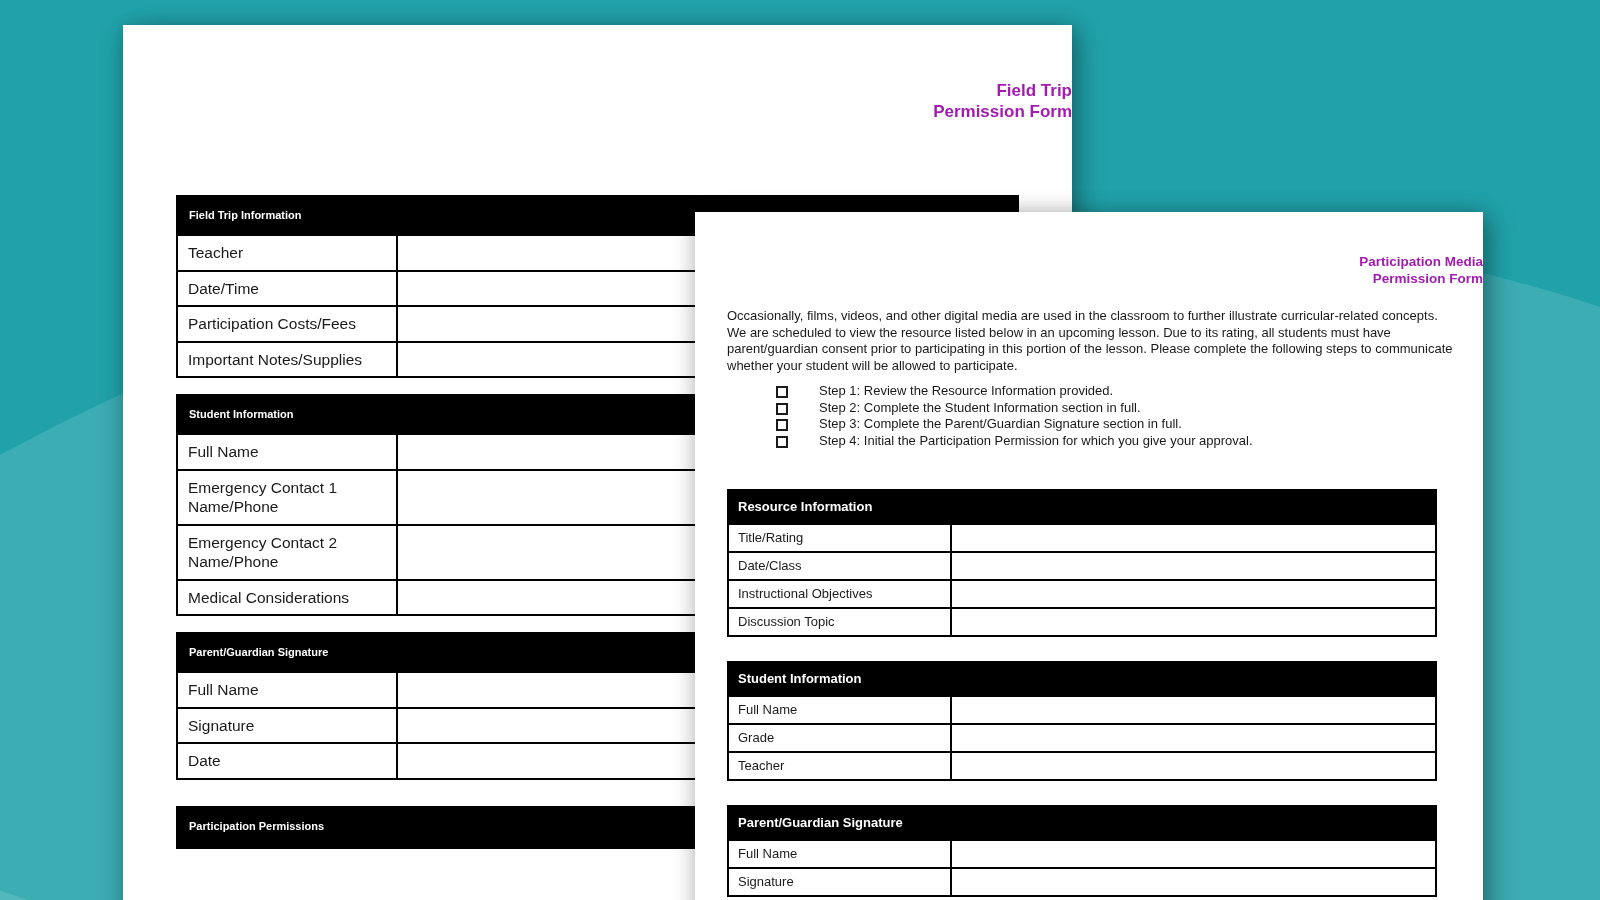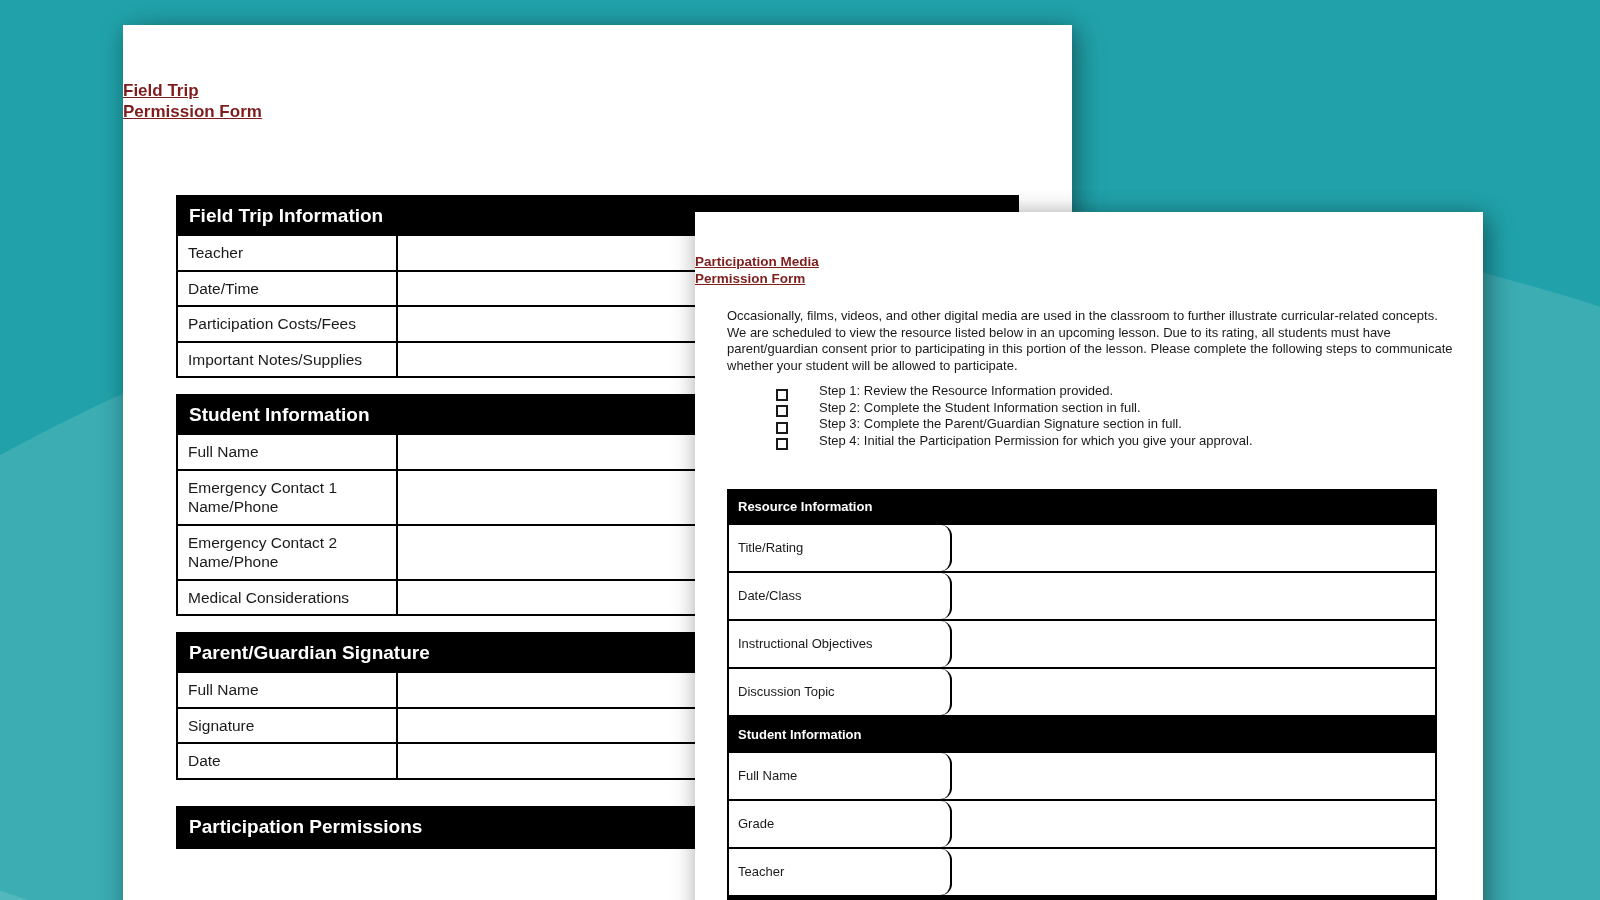--- a/index.html
+++ b/index.html
@@ -11,59 +11,59 @@
   }
   .bg-circle{position:absolute;border-radius:50%;}
   #bg-big{left:-1067px;top:208px;width:4080px;height:4080px;background:#3BADB3;}
   #bg-corner{left:-380px;top:880px;width:600px;height:600px;background:#52B8BD;}
 
   .page{position:absolute;background:#ffffff;
     box-shadow:0 4px 22px rgba(0,0,0,0.30), 14px 0 26px -6px rgba(0,0,0,0.22);}
   #page1{left:123px;top:25px;width:949px;height:1180px;z-index:2;}
   #page2{left:695px;top:212px;width:788px;height:1000px;z-index:3;}
 
-  .doc-title{position:absolute;left:0;width:100%;text-align:left;
-    font-weight:bold;color:#7f1d1d;text-decoration:underline;}
+  .doc-title{position:absolute;left:0;width:100%;text-align:right;
+    font-weight:bold;color:#a21caf;}
   #p1-title{top:55px;font-size:17px;line-height:21px;}
   #p2-title{top:41px;font-size:13.5px;line-height:17px;}
 
   .blank{display:inline-block;border-bottom:2px solid #000;height:0.85em;}
   #p1-intro{position:absolute;top:108px;left:0;width:100%;text-align:center;
     font-size:16.5px;line-height:23px;}
   #p1-intro .blank{width:332px;margin:0 5px;}
 
   #p2-intro{position:absolute;top:96px;left:32px;width:726px;
     font-size:13px;line-height:16.5px;}
 
   #p2-steps{position:absolute;top:171px;left:81px;font-size:13px;line-height:16.5px;}
-  .step{display:flex;align-items:flex-end;}
+  .step{display:flex;align-items:center;}
   .step-box{display:inline-block;width:8px;height:8px;border:2px solid #1a1a1a;
     margin-right:31px;flex:0 0 auto;transform:translateY(1px);}
   .step .blank{width:178px;margin-left:4px;}
 
   .sections{position:absolute;}
   #p1-sections{left:53px;top:170px;width:843px;}
   #p2-sections{left:32px;top:277px;width:710px;}
 
   .ftable{border:2px solid #000;background:#fff;}
   .ftable-header{background:#000;color:#fff;font-weight:bold;}
   .ftable-row{display:flex;border-top:2px solid #000;flex-direction:column;}
   .ftable-label{border-right:2px solid #000;flex:0 0 auto;}
   .ftable-value{flex:1 1 auto;}
 
   
   #p1-sections .ftable{margin-bottom:16px;}
-  #p1-sections .ftable-header{padding:9px 11px;font-size:19px;line-height:19px;}
+  #p1-sections .ftable-header{padding:9px 11px;font-size:11px;line-height:19px;}
   #p1-sections .ftable-label{width:198px;padding:7px 10px;font-size:15.5px;line-height:19.5px;}
   #p1-sections .ftable:last-child{margin-top:26px;}
 
   
-  #p2-sections .ftable{}
+  #p2-sections .ftable{margin-bottom:24px;}
   #p2-sections .ftable-header{padding:8px 9px;font-size:13px;line-height:16px;}
-  #p2-sections .ftable-label{width:203px;padding:15px 9px;font-size:13px;line-height:16px;border-radius:11px;}
+  #p2-sections .ftable-label{width:203px;padding:5px 9px;font-size:13px;line-height:16px;}
 </style>
 </head>
 <body>
 
 <div>
   <div class="bg-circle" id="bg-big"></div>
   <div class="bg-circle" id="bg-corner"></div>
 </div>
 
 <div class="page" id="page1">

